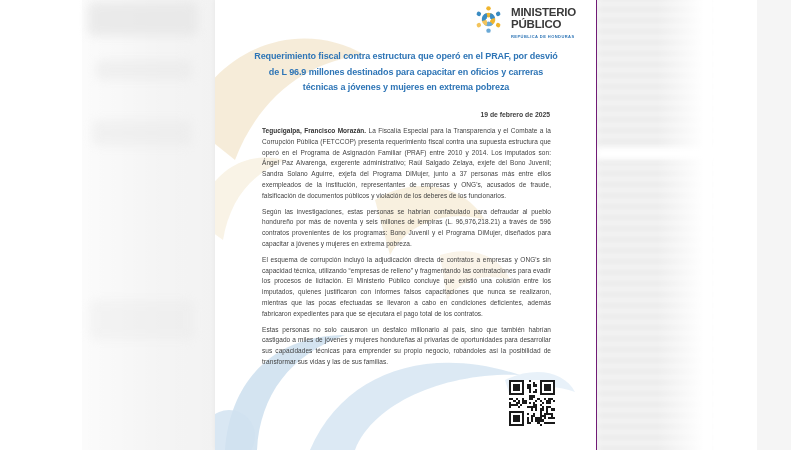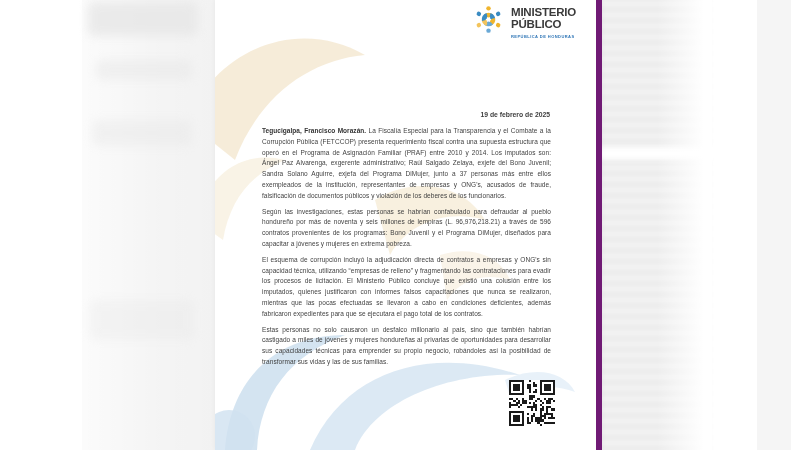--- a/index.html
+++ b/index.html
@@ -24,21 +24,21 @@
     opacity:.85;border-radius:2px;
   }
   .b1{top:-4px;height:152px;}
   .b2{top:160px;height:300px;}
   .bg-right .fade{position:absolute;left:60px;top:0;width:55px;height:450px;
     background:linear-gradient(90deg,rgba(255,255,255,0),#ffffff 85%);}
   .bg-band{position:absolute;left:757px;top:0;width:34px;height:450px;background:#f5f5f5;}
   
   .page{
     position:absolute;left:215px;top:0;width:381px;height:450px;background:#ffffff;
-    border-right:6px solid #701a75;box-shadow:0 0 5px rgba(0,0,0,0.05);
+    border-right:1px solid #701a75;box-shadow:0 0 5px rgba(0,0,0,0.05);
   }
   .watermark{position:absolute;left:0;top:0;width:381px;height:450px;pointer-events:none;}
   
   .logo-row{position:absolute;left:257px;top:3px;display:flex;align-items:flex-start;gap:6px;}
   .logo-seal{width:33px;height:33px;flex:0 0 auto;}
   .logo-text{line-height:12px;padding-top:3px;}
   .logo-name{font-size:11.5px;font-weight:bold;color:#3a3a3a;letter-spacing:-0.2px;}
   .logo-tagline{font-size:4px;letter-spacing:0.45px;color:#2e75b6;margin-top:1px;font-weight:bold;}
   
   .doc-title{
@@ -114,20 +114,21 @@
           <path d="M14.5 14 Q20 9.5 25.5 14 Q23 17.5 20 17.5 Q17 17.5 14.5 14 Z" fill="#3a8bc2"></path>
         </g>
     </svg>
     <div class="logo-text">
       <div class="logo-name">MINISTERIO</div>
       <div class="logo-name">PÚBLICO</div>
       <div class="logo-tagline">REPÚBLICA DE HONDURAS</div>
     </div>
   </div>
 
+  <div class="doc-title">Requerimiento fiscal contra estructura que operó en el PRAF, por desvió de L 96.9 millones destinados para capacitar en oficios y carreras técnicas a jóvenes y mujeres en extrema pobreza</div>
 
   <div class="doc-date">19 de febrero de 2025</div>
 
   <div class="doc-body">
     <p><span class="lead">Tegucigalpa, Francisco Morazán.</span><span> La Fiscalía Especial para la Transparencia y el Combate a la Corrupción Pública (FETCCOP) presenta requerimiento fiscal contra una supuesta estructura que operó en el Programa de Asignación Familiar (PRAF) entre 2010 y 2014. Los imputados son: Ángel Paz Alvarenga, exgerente administrativo; Raúl Salgado Zelaya, exjefe del Bono Juvenil; Sandra Solano Aguirre, exjefa del Programa DiMujer, junto a 37 personas más entre ellos exempleados de la institución, representantes de empresas y ONG's, acusados de fraude, falsificación de documentos públicos y violación de los deberes de los funcionarios.</span></p>
     <p>Según las investigaciones, estas personas se habrían confabulado para defraudar al pueblo hondureño por más de noventa y seis millones de lempiras (L. 96,976,218.21) a través de 596 contratos provenientes de los programas: Bono Juvenil y el Programa DiMujer, diseñados para capacitar a jóvenes y mujeres en extrema pobreza.</p>
     <p>El esquema de corrupción incluyó la adjudicación directa de contratos a empresas y ONG's sin capacidad técnica, utilizando “empresas de relleno” y fragmentando las contrataciones para evadir los procesos de licitación. El Ministerio Público concluye que existió una colusión entre los imputados, quienes justificaron con informes falsos capacitaciones que nunca se realizaron, mientras que las pocas efectuadas se llevaron a cabo en condiciones deficientes, además fabricaron expedientes para que se ejecutara el pago total de los contratos.</p>
     <p>Estas personas no solo causaron un desfalco millonario al país, sino que también habrían castigado a miles de jóvenes y mujeres hondureñas al privarlas de oportunidades para desarrollar sus capacidades técnicas para emprender su propio negocio, robándoles así la posibilidad de transformar sus vidas y las de sus familias.</p>
   </div>
 

